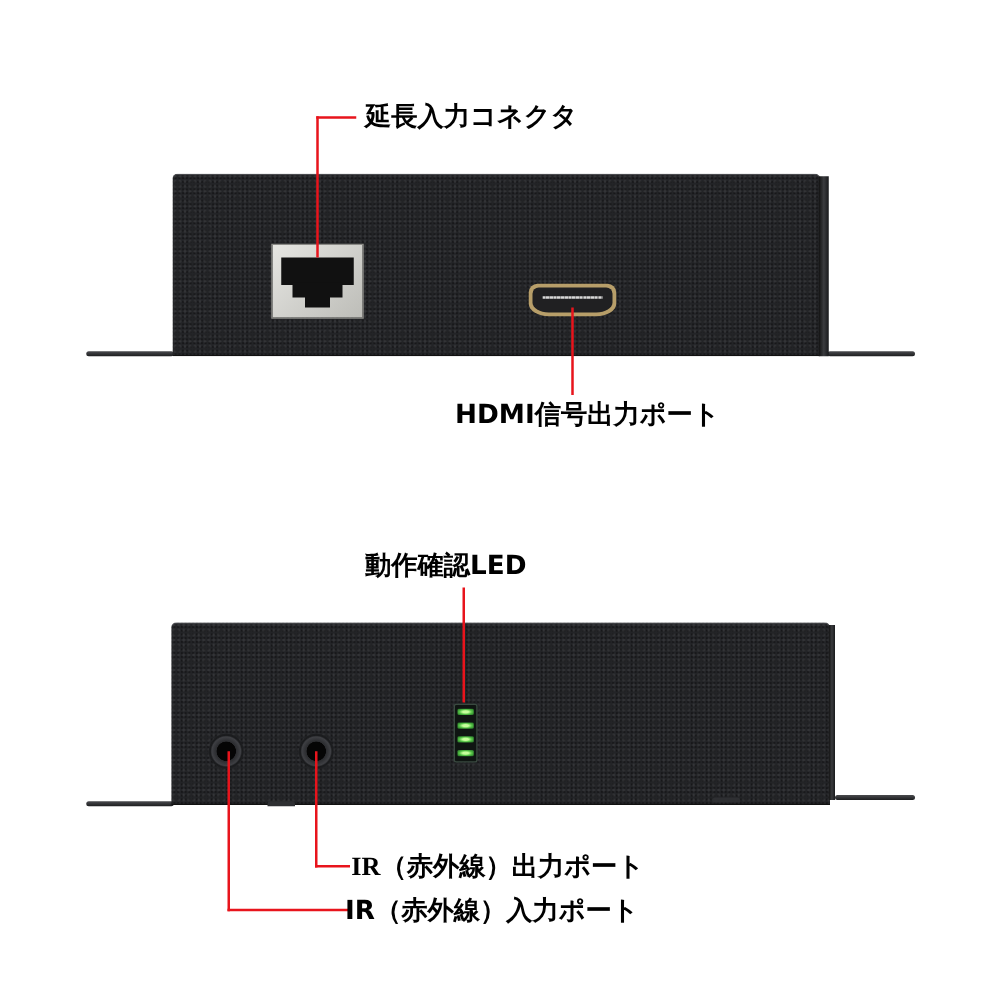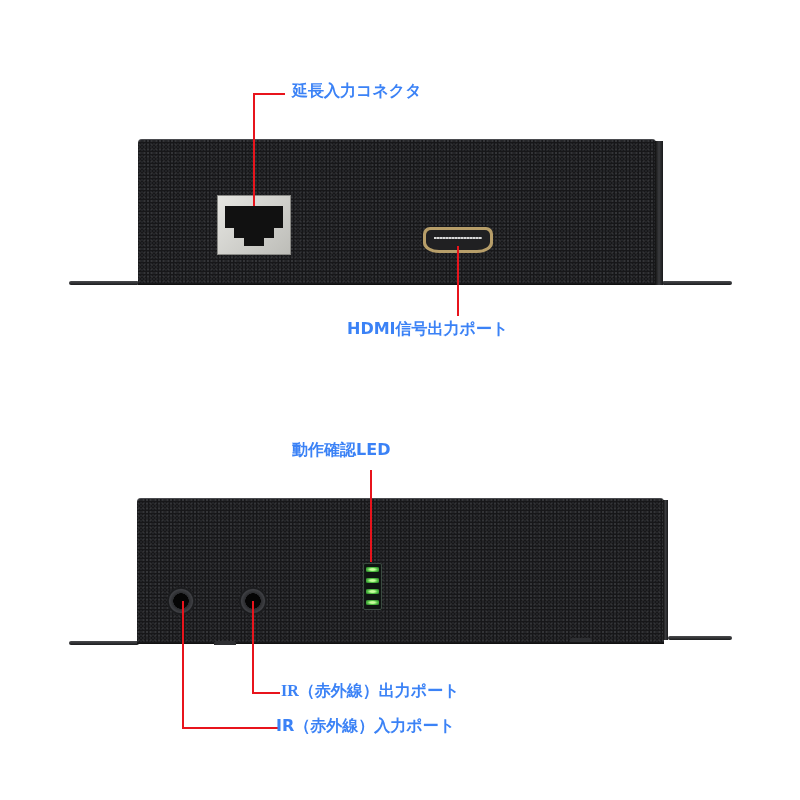--- a/index.html
+++ b/index.html
@@ -1,18 +1,18 @@
 <!DOCTYPE html>
 <html><head>
 <meta charset="utf-8">
 <style>
   html, body { margin:0; padding:0; background:#ffffff; }
   body { width:800px; height:800px; position:relative; overflow:hidden;
          font-family:"DejaVu Sans","Liberation Sans",sans-serif; color:#111; }
-  .label { position:absolute; font-size:16px; font-weight:bold; color:#3b82f6;
+  .label { position:absolute; font-size:21px; font-weight:bold; color:#000000;
            white-space:nowrap; letter-spacing:0px; line-height:1; }
   .red { position:absolute; background:#e8141c; }
 
   
   .panel { position:absolute; border-radius:4px 4px 0 0;
            background-color:#232427;
            background-image:
              radial-gradient(rgba(255,255,255,0.08) 1px, transparent 1.2px),
              radial-gradient(rgba(0,0,0,0.35) 1px, transparent 1.2px);
            background-size:4px 4px, 3px 3px;
@@ -58,21 +58,21 @@
       <div class="hdmi-pins" style="left:8px;top:7px;width:48px;"></div>
     </div>
   </div>
 </div>
 
 <div class="red" style="left:253px;top:93px;width:2px;height:113px;"></div>
 <div class="red" style="left:253px;top:93px;width:32px;height:2px;"></div>
 <div class="label" style="left:292px;top:83px;">延長入力コネクタ</div>
 
 <div class="red" style="left:457px;top:246px;width:2px;height:70px;"></div>
-<div class="label" style="left:347px;top:321px;text-align:center;">HDMI信号出力ポート</div>
+<div class="label" style="left:364px;top:321px;text-align:center;">HDMI信号出力ポート</div>
 
 <div>
   <div class="flange" style="left:69px;top:641px;width:70px;"></div>
   <div class="flange" style="left:668px;top:636px;width:64px;"></div>
   <div class="panel" style="left:137px;top:498px;width:527px;height:146px;"></div>
   <div class="side" style="left:663px;top:500px;width:5px;height:140px;"></div>
   <div class="tab" style="left:214px;top:641px;width:22px;"></div>
   <div class="tab" style="left:570px;top:638px;width:22px;"></div>
 
   <div class="jack" style="left:167px;top:587px;"></div>

